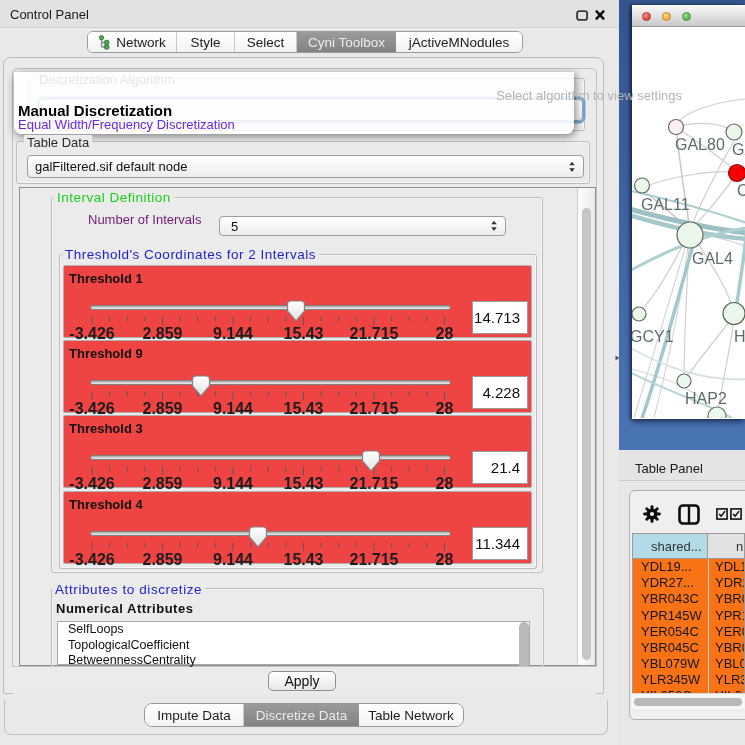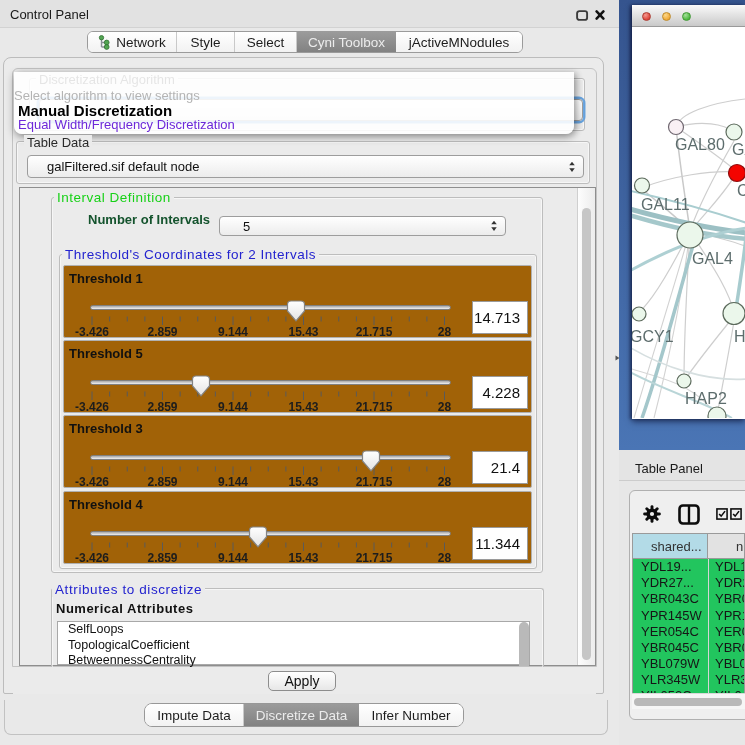--- a/index.html
+++ b/index.html
@@ -13,47 +13,47 @@
 #tabsTop { left:87px; top:31px; width:436px; height:22px; background:#fff; border:1px solid #9b9b9b; border-radius:6px; overflow:hidden; display:flex; z-index:5;}
 .tabitem { height:100%; display:flex; align-items:center; justify-content:center; font-size:13.5px; color:#1c1c1c; border-right:1px solid #c9c9c9; background:linear-gradient(#ffffff,#f2f2f2);}
 .tabitem.sel { background:linear-gradient(#9b9b9b,#828282); color:#ececec; border-right:none;}
 .tabitem:last-child { border-right:none; }
 #panelOuter { left:3px; top:57px; width:601px; height:637px; background:#ebebeb; border:1px solid #bcbcbc; border-radius:8px 8px 2px 2px; }
 #panelInner { left:12px; top:68px; width:585px; height:599px; background:#ebebeb; border:1px solid #c3c3c3; border-radius:6px 6px 0 0; }
 .etch { border:1px solid #bdbdbd; box-shadow:inset 0 0 0 1px rgba(255,255,255,0.55); }
 .glabel { position:absolute; background:#ebebeb; padding:0 3px; font-size:13px; }
 
 .combo { position:absolute; background:linear-gradient(#ffffff,#ececec); border:1px solid #9d9d9d; border-radius:4px; font-size:13px; color:#111; }
-.combo .cv { position:absolute; left:7px; top:3px;margin-left:12px; }
+.combo .cv { position:absolute; left:7px; top:3px; }
 .arrows { position:absolute; right:7px; top:50%; width:8px; height:11px; transform:translateY(-52%); }
 
 #overlay { left:14px; top:72px; width:560px; height:62px; background:rgba(255,255,255,0.88); border-radius:0 0 8px 8px; box-shadow:0 3px 8px rgba(0,0,0,0.32), 3px 1px 6px rgba(0,0,0,0.18); z-index:6; }
 
-.tbox { position:absolute; left:63px; width:469px; height:73px; border:1px solid #b0b0b0; border-radius:2px; background:#a16207; }
+.tbox { position:absolute; left:63px; width:469px; height:73px; border:1px solid #b0b0b0; border-radius:2px; background:#ef4444; }
 .tbox .tt { position:absolute; left:5px; top:5px; font-size:13px; font-weight:bold; color:#111; }
 .track { position:absolute; left:26px; top:39px; width:361px; height:5px; border:1px solid #808080; border-radius:3px; background:linear-gradient(#a8a8a8,#f0f0f0); }
 .vbox { position:absolute; left:408px; top:35px; width:56px; height:33px; background:#fff; border:1px solid #9a9a9a; font-size:15px; color:#111; text-align:right; padding-right:7px; line-height:31px; }
 .thumb { position:absolute; top:34px; width:20px; height:22px; }
 .ticks { position:absolute; left:0; top:50px; width:469px; height:10px; }
-.tlabels { position:absolute; left:0; top:59px; width:469px; height:12px; font-size:12px; font-weight:bold; color:#1d1d1d; }
+.tlabels { position:absolute; left:0; top:59px; width:469px; height:12px; font-size:16px; font-weight:bold; color:#1d1d1d; }
 .tlabels span { position:absolute; transform:translateX(-50%); }
 
 #attrlist { left:57px; top:621px; width:473px; height:44px; background:#fff; border:1px solid #a8a8a8; font-size:12.5px; color:#111; z-index:2;}
 #attrlist div { padding:0 0 0 10px; height:15.7px; line-height:15.7px; }
 #applybtn { left:268px; top:671px; width:68px; height:20px; background:linear-gradient(#ffffff,#e7e7e7); border:1px solid #8d8d8d; border-radius:5px; font-size:14px; color:#111; text-align:center; line-height:18px; }
 #tabsBot { left:144px; top:703px; width:320px; height:24px; background:#fff; border:1px solid #989898; border-radius:8px; overflow:hidden; display:flex; }
 
 #netdesk { left:619px; top:0; width:126px; height:450px; background:linear-gradient(#35548e,#4a75b5); }
 #netwin { left:632px; top:5px; width:113px; height:414px; background:#fff; box-shadow:-2px 0 3px rgba(0,0,30,0.45), 0 3px 6px rgba(0,0,30,0.5); }
 #nettitle { left:0; top:0; width:113px; height:22px; background:linear-gradient(#fafafa,#c9c9c9); border-bottom:1px solid #9a9a9a; border-radius:4px 0 0 0; }
 .tl { position:absolute; top:7px; width:9px; height:9px; border-radius:50%; }
 #tablebar { left:619px; top:450px; width:126px; height:31px; background:#e4e4e4; border-bottom:1px solid #cccccc; }
 #tablebar .t { position:absolute; left:16px; top:11px; font-size:13px; color:#1a1a1a; }
 #tpanel { left:629px; top:490px; width:130px; height:230px; background:#efefef; border:1px solid #b0b0b0; border-radius:6px; }
-#ttable { left:632px; top:533px; width:113px; height:176px; border:1px solid #9a9a9a; background:#22c55e; overflow:hidden;padding-left:28px;}
+#ttable { left:632px; top:533px; width:113px; height:176px; border:1px solid #9a9a9a; background:#f97316; overflow:hidden;padding-left:28px;}
 .hrow { position:absolute; left:0; top:0; height:25px; }
 .trow { position:absolute; left:0; width:113px; height:16px; font-size:13px; color:#161616; }
 .trow .c1 { position:absolute; left:8px; }
 .trow .c2 { position:absolute; left:82px; }
 #hsb { position:absolute; left:0px; top:160px; width:113px; height:16px; background:#f6f6f6; border-top:1px solid #d9d9d9;}
 #hsb .th { position:absolute; left:2px; top:4px; width:108px; height:8px; background:#b9b9b9; border-radius:4px; }
 </style>
 </head>
 <body>
 <div id="stage">
@@ -84,42 +84,42 @@
   </div>
 
   <div id="panelOuter" class="abs"></div>
   <div id="panelInner" class="abs"></div>
 
   <div class="abs etch" style="left:29px;top:78px;width:556px;height:53px;border-radius:3px"></div>
   <div class="glabel" style="left:36px;top:72px;color:#2a2a2a;z-index:1">Discretization Algorithm</div>
   <div class="combo" style="left:39px;top:99px;width:544px;height:22px;box-shadow:0 0 0 2.5px rgba(92,156,221,0.9)"></div>
 
   <div id="overlay" class="abs">
-    <div class="abs" style="left:0;top:16px;width:668px;text-align:left;font-size:13px;color:#b4b4b4">Select algorithm to view settings</div>
+    <div class="abs" style="left:0;top:16px;width:668px;text-align:right;font-size:13px;color:#b4b4b4">Select algorithm to view settings</div>
     <div class="abs" style="left:4px;top:30px;font-size:15px;font-weight:bold;color:#000">Manual Discretization</div>
     <div class="abs" style="left:4px;top:45px;font-size:13px;color:#6d28d9">Equal Width/Frequency Discretization</div>
   </div>
 
   <div class="abs etch" style="left:16px;top:141px;width:574px;height:43px;border-radius:3px"></div>
   <div class="glabel" style="left:24px;top:135px;color:#2a2a2a;z-index:7">Table Data</div>
   <div class="combo" style="left:27px;top:155px;width:557px;height:23px;z-index:7">
     <span class="cv">galFiltered.sif default node</span>
     <svg class="arrows" viewBox="0 0 9 14">
         <path d="M4.5 0.5 L8 5 H1 Z" fill="#333"></path>
         <path d="M4.5 13.5 L8 9 H1 Z" fill="#333"></path>
       </svg>
   </div>
 
   <div class="abs" style="left:19px;top:187px;width:577px;height:479px;border:1px solid #8e8e8e;"></div>
   <div class="abs" style="left:577px;top:188px;width:19px;height:477px;background:linear-gradient(90deg,#fdfdfd,#ececec);border-left:1px solid #cfcfcf;border-right:1px solid #8e8e8e;"></div>
   <div class="abs" style="left:582px;top:208px;width:9px;height:452px;background:#c6c6c6;border-radius:5px;"></div>
 
   <div class="abs etch" style="left:51px;top:197px;width:492px;height:376px;border-radius:3px"></div>
   <div class="glabel" style="left:54px;top:190px;color:#17d117;font-size:13.5px;letter-spacing:0.5px;">Interval Definition</div>
-  <div class="abs" style="left:88px;top:212px;font-size:13px;font-weight:bold;color:#14532d">Number of Intervals</div>
+  <div class="abs" style="left:88px;top:212px;font-size:13px;font-weight:normal;color:#701a75">Number of Intervals</div>
   <div class="combo" style="left:219px;top:216px;width:287px;height:20px">
     <span class="cv" style="top:2px;left:11px">5</span>
     <svg class="arrows" viewBox="0 0 9 14">
         <path d="M4.5 0.5 L8 5 H1 Z" fill="#333"></path>
         <path d="M4.5 13.5 L8 9 H1 Z" fill="#333"></path>
       </svg>
   </div>
 
   <div class="abs etch" style="left:59px;top:254px;width:478px;height:315px;border-radius:3px"></div>
   <div class="glabel" style="left:62px;top:247px;color:#2323cf;font-size:13.5px;letter-spacing:0.5px;">Threshold's Coordinates for 2 Intervals</div>
@@ -164,21 +164,21 @@
             <linearGradient id="tg1" x1="0" y1="0" x2="0" y2="1">
               <stop offset="0" stop-color="#ffffff"></stop>
               <stop offset="1" stop-color="#e3e3e3"></stop>
             </linearGradient>
           </defs>
           <path d="M5 1 H15 Q18.5 1 18.5 4.5 V11 L10 20.8 L1.5 11 V4.5 Q1.5 1 5 1 Z" fill="url(#tg1)" stroke="#838383" stroke-width="1.2"></path>
         </svg>
         <div class="vbox">14.713</div>
       </div>
       <div class="tbox abs" style="top:340px">
-        <div class="tt">Threshold 5</div>
+        <div class="tt">Threshold 9</div>
         <div class="track"></div>
         <svg class="ticks" width="469" height="10">
           <line x1="28" y1="0.5" x2="28" y2="9" stroke="#5a5a5a" stroke-width="1"></line>
           <line x1="45.625" y1="0.5" x2="45.625" y2="5.5" stroke="#5a5a5a" stroke-width="1"></line>
           <line x1="63.25" y1="0.5" x2="63.25" y2="5.5" stroke="#5a5a5a" stroke-width="1"></line>
           <line x1="80.875" y1="0.5" x2="80.875" y2="5.5" stroke="#5a5a5a" stroke-width="1"></line>
           <line x1="98.5" y1="0.5" x2="98.5" y2="9" stroke="#5a5a5a" stroke-width="1"></line>
           <line x1="116.125" y1="0.5" x2="116.125" y2="5.5" stroke="#5a5a5a" stroke-width="1"></line>
           <line x1="133.75" y1="0.5" x2="133.75" y2="5.5" stroke="#5a5a5a" stroke-width="1"></line>
           <line x1="151.375" y1="0.5" x2="151.375" y2="5.5" stroke="#5a5a5a" stroke-width="1"></line>
@@ -315,21 +315,21 @@
     <div>TopologicalCoefficient</div>
     <div>BetweennessCentrality</div>
     <div class="abs" style="left:461px;top:0px;width:10px;height:44px;background:#b9b9b9;border-radius:5px 5px 0 0;padding:0"></div>
   </div>
   <div class="abs" style="left:13px;top:667px;width:583px;height:27px;background:#ebebeb;z-index:3"></div>
   <div id="applybtn" class="abs" style="z-index:4">Apply</div>
 
   <div id="tabsBot" class="abs">
     <div class="tabitem" style="width:99px">Impute Data</div>
     <div class="tabitem sel" style="width:115px">Discretize Data</div>
-    <div class="tabitem" style="width:104px">Infer Number</div>
+    <div class="tabitem" style="width:104px">Table Network</div>
   </div>
   <div class="abs" style="left:4px;top:700px;width:604px;height:35px;border:1px solid #c2c2c2;border-top:none;border-radius:0 0 7px 7px;"></div>
 
   <svg class="abs" style="left:615px;top:355px" width="5" height="6" viewBox="0 0 5 6">
       <path d="M0.5 0.5 L4.5 3 L0.5 5.5 Z" fill="#555"></path>
     </svg>
 
   <div id="netdesk" class="abs"></div>
   <div id="netwin" class="abs">
     <div id="nettitle" class="abs">

